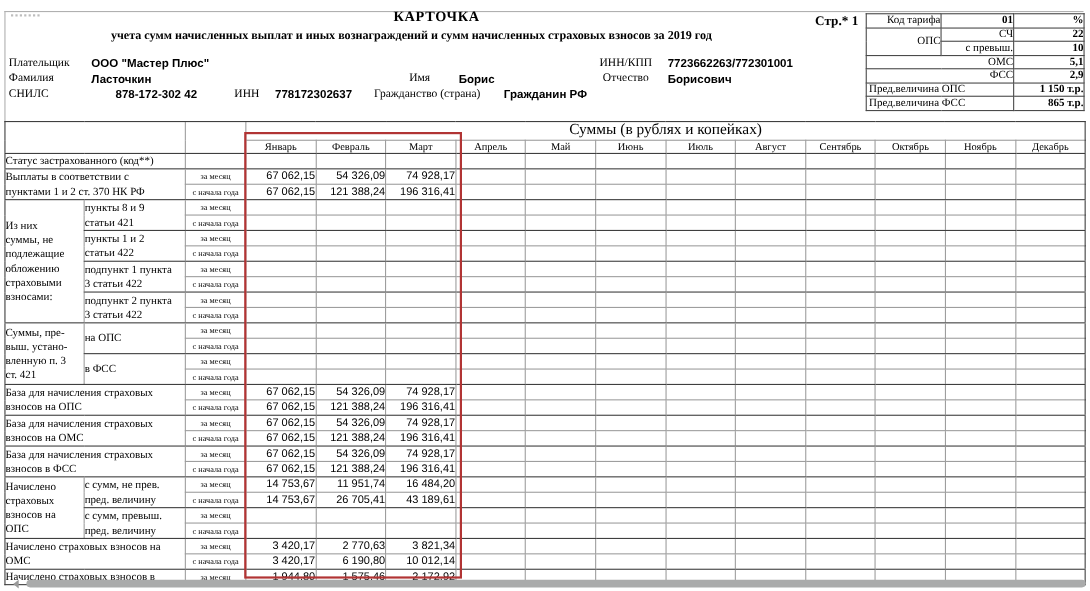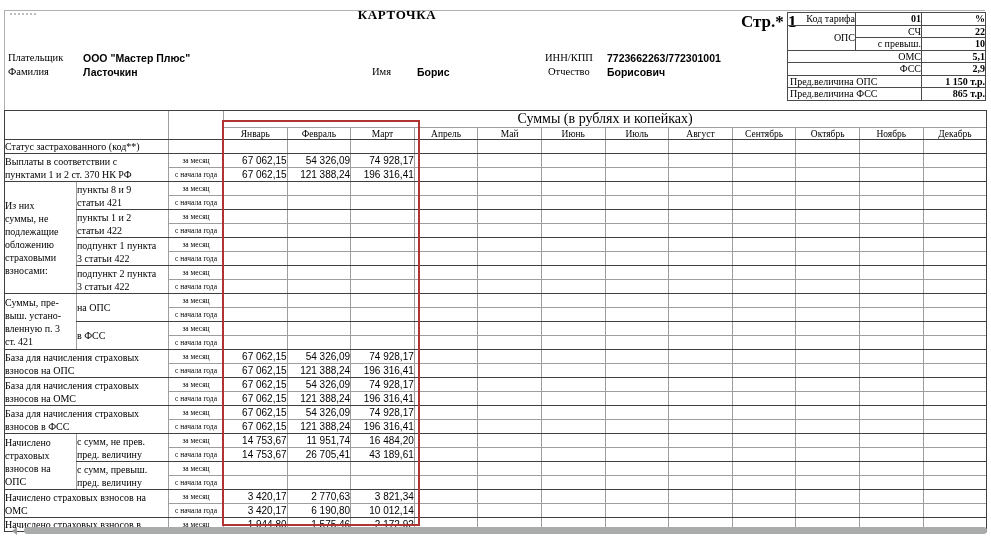--- a/index.html
+++ b/index.html
@@ -6,21 +6,21 @@
   #screen{position:relative;width:991px;height:537px;background:#fff;overflow:hidden;
           font-family:"Liberation Serif",serif;color:#000;}
   .abs{position:absolute;}
   
   .frame-top{left:4px;top:10px;width:981px;border-top:1px solid #b0b0b0;height:0;}
   .frame-left{left:4px;top:10px;height:100px;border-left:1px solid #b0b0b0;width:0;}
   .corner-dots{left:10px;top:13px;width:26px;height:0;border-top:2px dotted #bdbdbd;}
   
   .title{left:0;top:7px;width:748px;text-align:center;font-size:13px;font-weight:bold;letter-spacing:.6px;padding-left:23px;}
   .subtitle{left:0;top:26px;width:748px;text-align:center;font-size:11px;font-weight:bold;}
-  .page-label{left:741px;top:12px;font-size:17px;font-weight:bold;}
+  .page-label{left:741px;top:12px;font-size:12px;font-weight:bold;}
   
   .tariff{position:absolute;left:787px;top:12px;width:198px;border-collapse:collapse;table-layout:fixed;}
   .tariff td{border:1px solid #4a4a4a;font-size:10px;text-align:right;padding:0;height:11.5px;line-height:11px;white-space:nowrap;overflow:hidden;}
   .tariff .tv{font-weight:bold;}
   .tariff .tl{text-align:left;padding-left:2px;margin-top:31px;}
   
   .hline{position:absolute;height:14px;font-size:10.5px;white-space:nowrap;}
   .hline span{position:absolute;top:0;}
   .lab{font-family:"Liberation Serif",serif;}
   .val{font-family:"Liberation Sans",sans-serif;font-weight:bold;font-size:10.5px;}
@@ -46,20 +46,21 @@
 </head>
 <body>
 
 <div id="screen">
 
   <div class="abs frame-top"></div>
   <div class="abs frame-left"></div>
   <div class="abs corner-dots"></div>
 
   <div class="abs title">КАРТОЧКА</div>
+  <div class="abs subtitle">учета сумм начисленных выплат и иных вознаграждений и сумм начисленных страховых взносов за 2019 год</div>
   <div class="abs page-label">Стр.* 1</div>
 
   <table class="tariff">
     <colgroup>
         <col style="width:68px">
         <col style="width:66px">
         <col style="width:64px">
       </colgroup>
     <tbody>
         <tr>
@@ -102,20 +103,28 @@
     <span class="val" style="left:607px">7723662263/772301001</span>
   </div>
   <div class="hline" style="left:0;top:66px;width:863px;">
     <span class="lab" style="left:8px">Фамилия</span>
     <span class="val" style="left:83px">Ласточкин</span>
     <span class="lab" style="left:372px">Имя</span>
     <span class="val" style="left:417px">Борис</span>
     <span class="lab" style="left:548px">Отчество</span>
     <span class="val" style="left:607px">Борисович</span>
   </div>
+  <div class="hline" style="left:0;top:80px;width:991px;">
+    <span class="lab" style="left:8px">СНИЛС</span>
+    <span class="val" style="left:105px">878-172-302 42</span>
+    <span class="lab" style="left:213px">ИНН</span>
+    <span class="val" style="left:250px">778172302637</span>
+    <span class="lab" style="left:340px">Гражданство (страна)</span>
+    <span class="val" style="left:458px">Гражданин РФ</span>
+  </div>
 
   <table class="maintable">
     <colgroup>
       <col style="width:72px">
         <col style="width:92px">
         <col style="width:55px">
       <col style="width:63.6px">
         <col style="width:63.6px">
         <col style="width:63.6px">
         <col style="width:63.6px">

